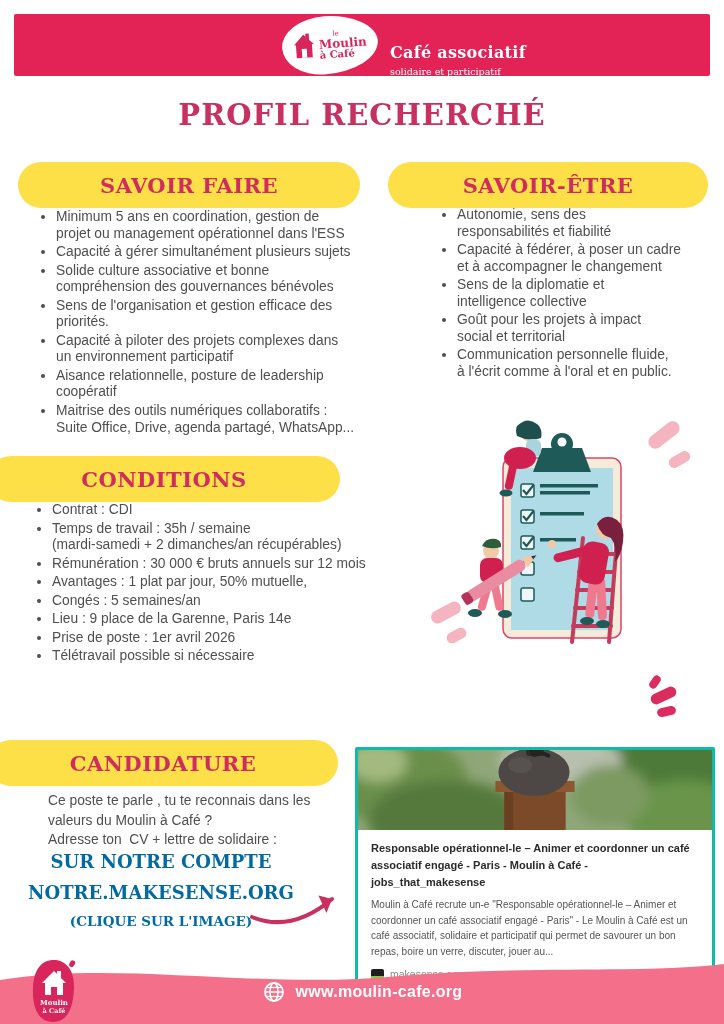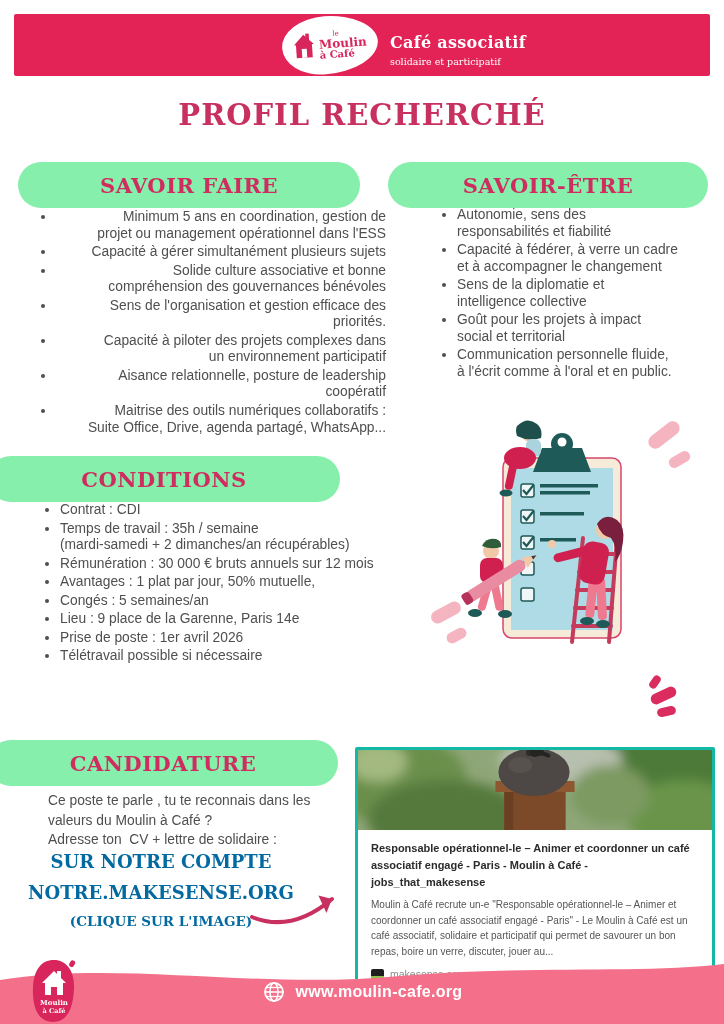--- a/index.html
+++ b/index.html
@@ -8,46 +8,46 @@
 
   
   .header-bar { position:absolute; left:14px; top:14px; width:696px; height:62px; background:#e32255; border-radius:2px; }
   .logo-blob { position:absolute; left:268px; top:2px; width:96px; height:58px; background:#fff;
                border-radius:46% 54% 58% 42% / 50% 48% 52% 50%; transform:rotate(-4deg);
                display:flex; align-items:center; justify-content:center; gap:4px; }
   .logo-text { color:#d8255b; font-family:"DejaVu Serif", serif; line-height:1; text-align:left; }
   .logo-le { font-size:7px; margin-left:14px; }
   .logo-l1 { font-size:12px; font-weight:bold; }
   .logo-l2 { font-size:10px; font-weight:bold; }
-  .tagline { position:absolute; left:376px; top:19px; color:#fff; }
+  .tagline { position:absolute; left:376px; top:29px; color:#fff; }
   .tagline-main { font-size:16px; font-family:"DejaVu Serif", serif; font-weight:bold; letter-spacing:0.3px; }
   .tagline-sub { font-size:9.5px; margin-top:4px; font-family:"DejaVu Serif", serif; }
 
   
   .page-title { position:absolute; top:98px; left:0; width:100%; text-align:center;
                 font-family:"DejaVu Serif", serif; font-weight:bold; font-size:29px;
                 color:#c8305f; letter-spacing:1px; }
 
   
-  .pill { position:absolute; height:46px; background:#86efac; border-radius:24px;
+  .pill { position:absolute; height:46px; background:#fde047; border-radius:24px;
           display:flex; align-items:center; justify-content:center; }
   .pill-title { font-family:"DejaVu Serif", serif; font-weight:bold; font-size:21px;
                 color:#cf2c60; letter-spacing:0.5px; }
   .pill-sf { left:18px; top:162px; width:342px; }
   .pill-se { left:388px; top:162px; width:320px; }
   .pill-cond { left:-12px; top:456px; width:352px; }
   .pill-cand { left:-12px; top:740px; width:350px; }
 
   
   ul.bullets { list-style:disc; margin:0; padding-left:20px; color:#4f4f4f;
                font-size:13.8px; line-height:1.2; }
   ul.bullets li { white-space:pre-line; margin-bottom:2px; }
-  .list-sf { position:absolute; left:36px; top:209px; width:330px;text-align:right; }
+  .list-sf { position:absolute; left:36px; top:209px; width:330px; }
   .list-se { position:absolute; left:437px; top:207px; width:266px; }
-  .list-cond { position:absolute; left:40px; top:502px; width:430px; }
+  .list-cond { position:absolute; left:32px; top:502px; width:430px; }
   .list-cond li { margin-bottom:1px; }
 
   
   .illustration { position:absolute; left:425px; top:418px; width:235px; height:240px; }
 
   
   .dash { position:absolute; border-radius:10px; }
   .dash-lp { background:#f5b5c0; }
   .dash-cr { background:#da2c5e; }
 
@@ -129,21 +129,21 @@
       <li>Maitrise des outils numériques collaboratifs :
 Suite Office, Drive, agenda partagé, WhatsApp...</li>
     </ul>
 
   <div class="pill pill-se">
     <span class="pill-title">SAVOIR-ÊTRE</span>
   </div>
   <ul class="bullets list-se">
       <li>Autonomie, sens des
 responsabilités et fiabilité</li>
-      <li>Capacité à fédérer, à verre un cadre
+      <li>Capacité à fédérer, à poser un cadre
 et à accompagner le changement</li>
       <li>Sens de la diplomatie et
 intelligence collective</li>
       <li>Goût pour les projets à impact
 social et territorial</li>
       <li>Communication personnelle fluide,
 à l'écrit comme à l'oral et en public.</li>
     </ul>
 
   <div class="pill pill-cond">

